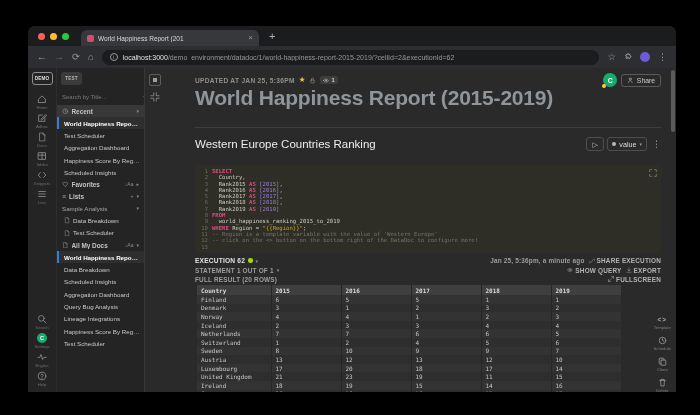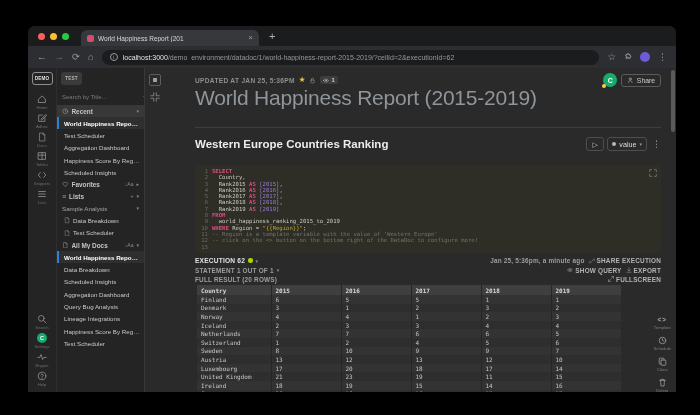--- a/index.html
+++ b/index.html
@@ -90,26 +90,26 @@
   .meta-sp{flex:1;}
   .owner-av{position:relative;width:14px;height:14px;border-radius:50%;background:#17ab6e;color:#fff;
             font-weight:bold;font-size:7px;display:flex;align-items:center;justify-content:center;}
   .owner-av::after{content:"";position:absolute;left:-1px;bottom:-1px;width:4px;height:4px;border-radius:50%;
             background:#ffcf3f;}
   .share-btn{border:1px solid #5b5b5b;border-radius:3px;display:flex;align-items:center;gap:3px;
              padding:2px 5px;}
   .share-btn .icon{width:6.5px;height:6.5px;color:#c9c9c9;}
   .share-btn .t{font-size:6.8px;color:#cdcdcd;}
 
-  .doc-title{position:absolute;top:18px;left:0;font-size:21px;font-weight:normal;color:#8f959b;
+  .doc-title{position:absolute;top:18px;left:0;font-size:21px;font-weight:bold;color:#8f959b;
              letter-spacing:-.2px;white-space:nowrap;}
   .divider{position:absolute;top:59px;left:0;width:100%;height:1px;background:#3e3e3e;}
 
   .cell-head{position:absolute;top:69px;left:0;width:100%;display:flex;align-items:center;}
-  .cell-title{font-size:11.5px;font-weight:bold;color:#ececec;flex:1;}
+  .cell-title{font-size:11.5px;font-weight:normal;color:#ececec;flex:1;}
   .run-btn{width:18px;height:14px;border:1px solid #4e4e4e;border-radius:3px;display:flex;align-items:center;
            justify-content:center;color:#c9c9c9;font-size:7px;line-height:1;}
   .engine-btn{height:14px;border:1px solid #4e4e4e;border-radius:3px;display:flex;align-items:center;
               gap:3px;padding:0 4px;margin-left:3px;}
   .engine-dot{width:4px;height:4px;border-radius:50%;background:#b9b9b9;}
   .engine-name{font-size:7.2px;color:#dcdcdc;}
   .engine-caret{font-size:5px;color:#9a9a9a;}
   .cell-kebab{color:#b0b0b0;font-size:9px;margin-left:5px;line-height:1;}
 
   .editor{position:absolute;top:97px;left:0;width:100%;height:88px;background:#2e2e27;border-radius:3px;

